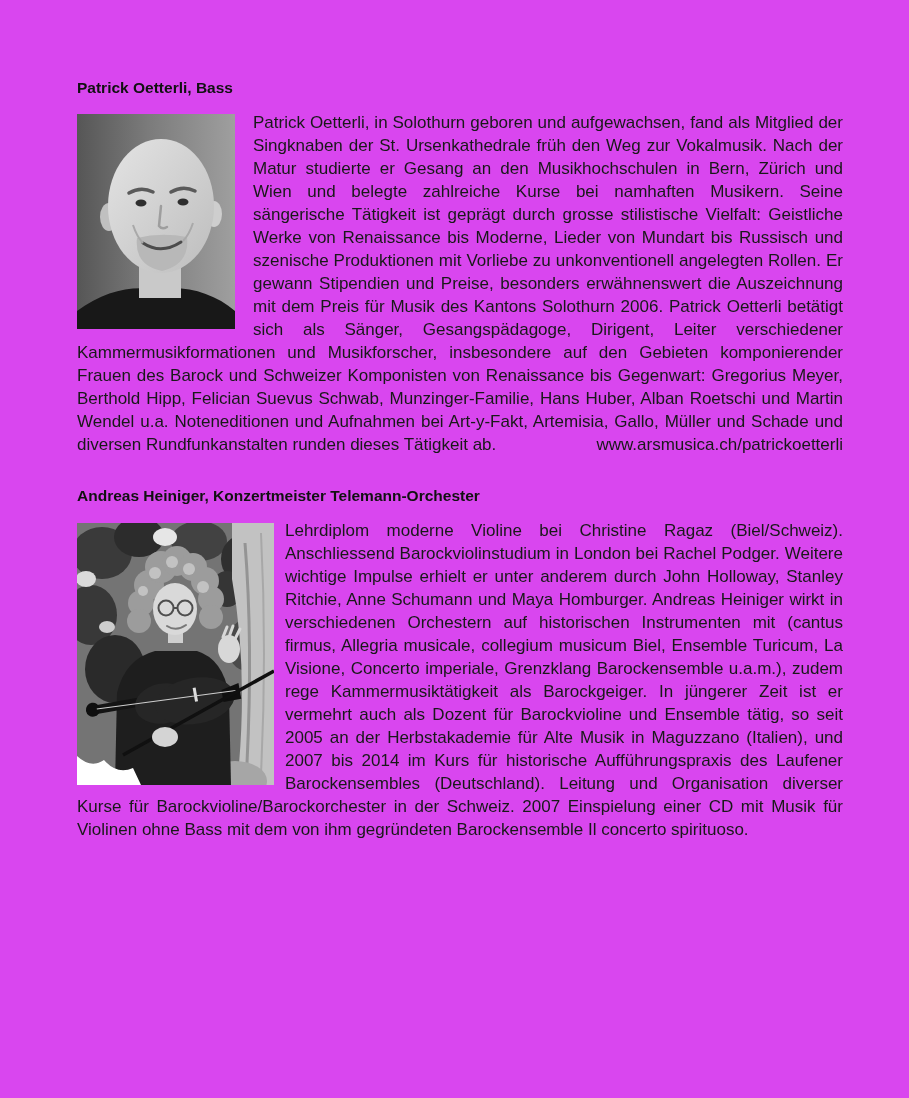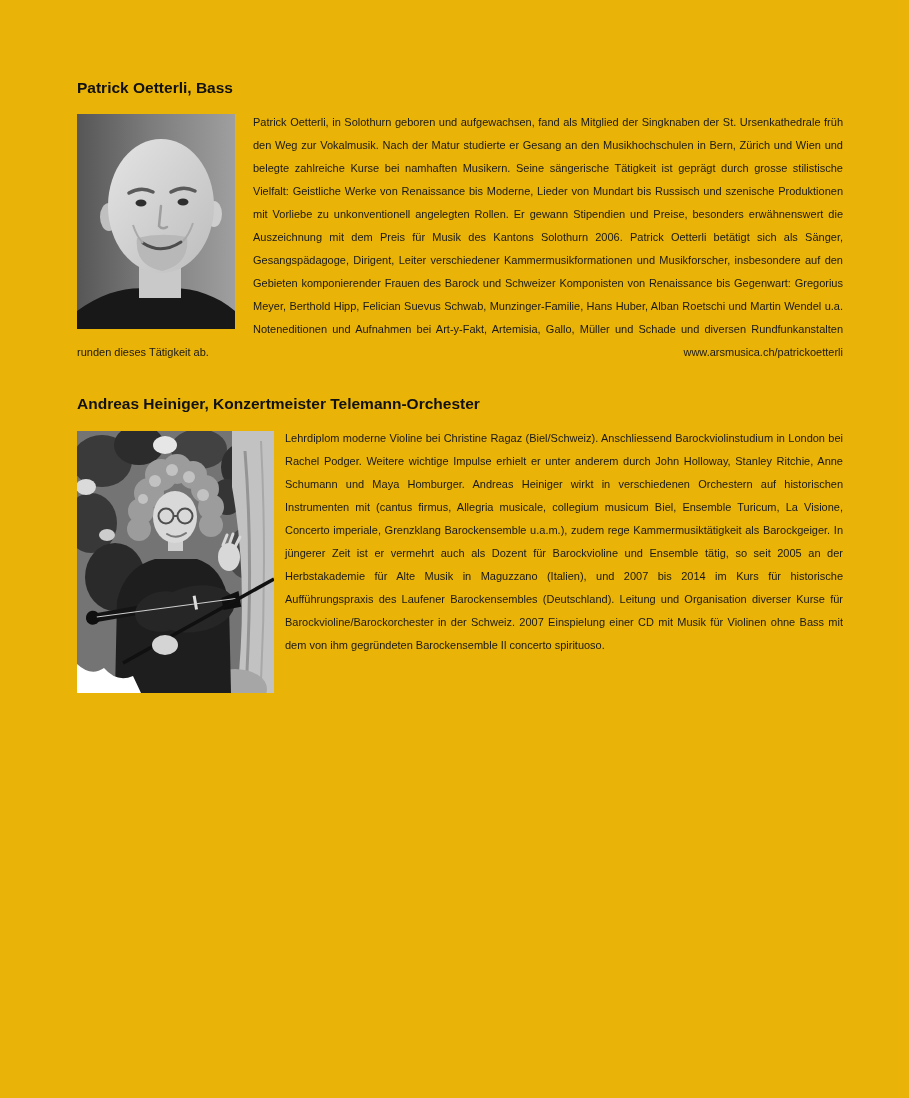--- a/index.html
+++ b/index.html
@@ -12,37 +12,37 @@
     height: 1098px;
     overflow: hidden;
     font-family: "Liberation Sans", sans-serif;
     color: #191919;
   }
   .page {
     box-sizing: border-box;
     width: 909px;
     height: 1098px;
     padding: 76px 66px 0 77px;
-    background: #eab308;
+    background: #d946ef;
   }
   .bio-section { margin: 0; }
   .bio-section + .bio-section { margin-top: 28px; }
   h2.section-heading {
     font-size: 15.5px;
     line-height: 23px;
     font-weight: bold;
     color: #111111;
     margin: 0 0 12px 0;
   }
   .bio-body {
     overflow: hidden; 
   }
   .bio-body p {
     margin: 0;
-    font-size: 11px;
+    font-size: 17px;
     line-height: 23px;
     text-align: justify;
     color: #191919;
   }
   .photo {
     float: left;
     display: block;
     background: #888;
     overflow: hidden;
   }

